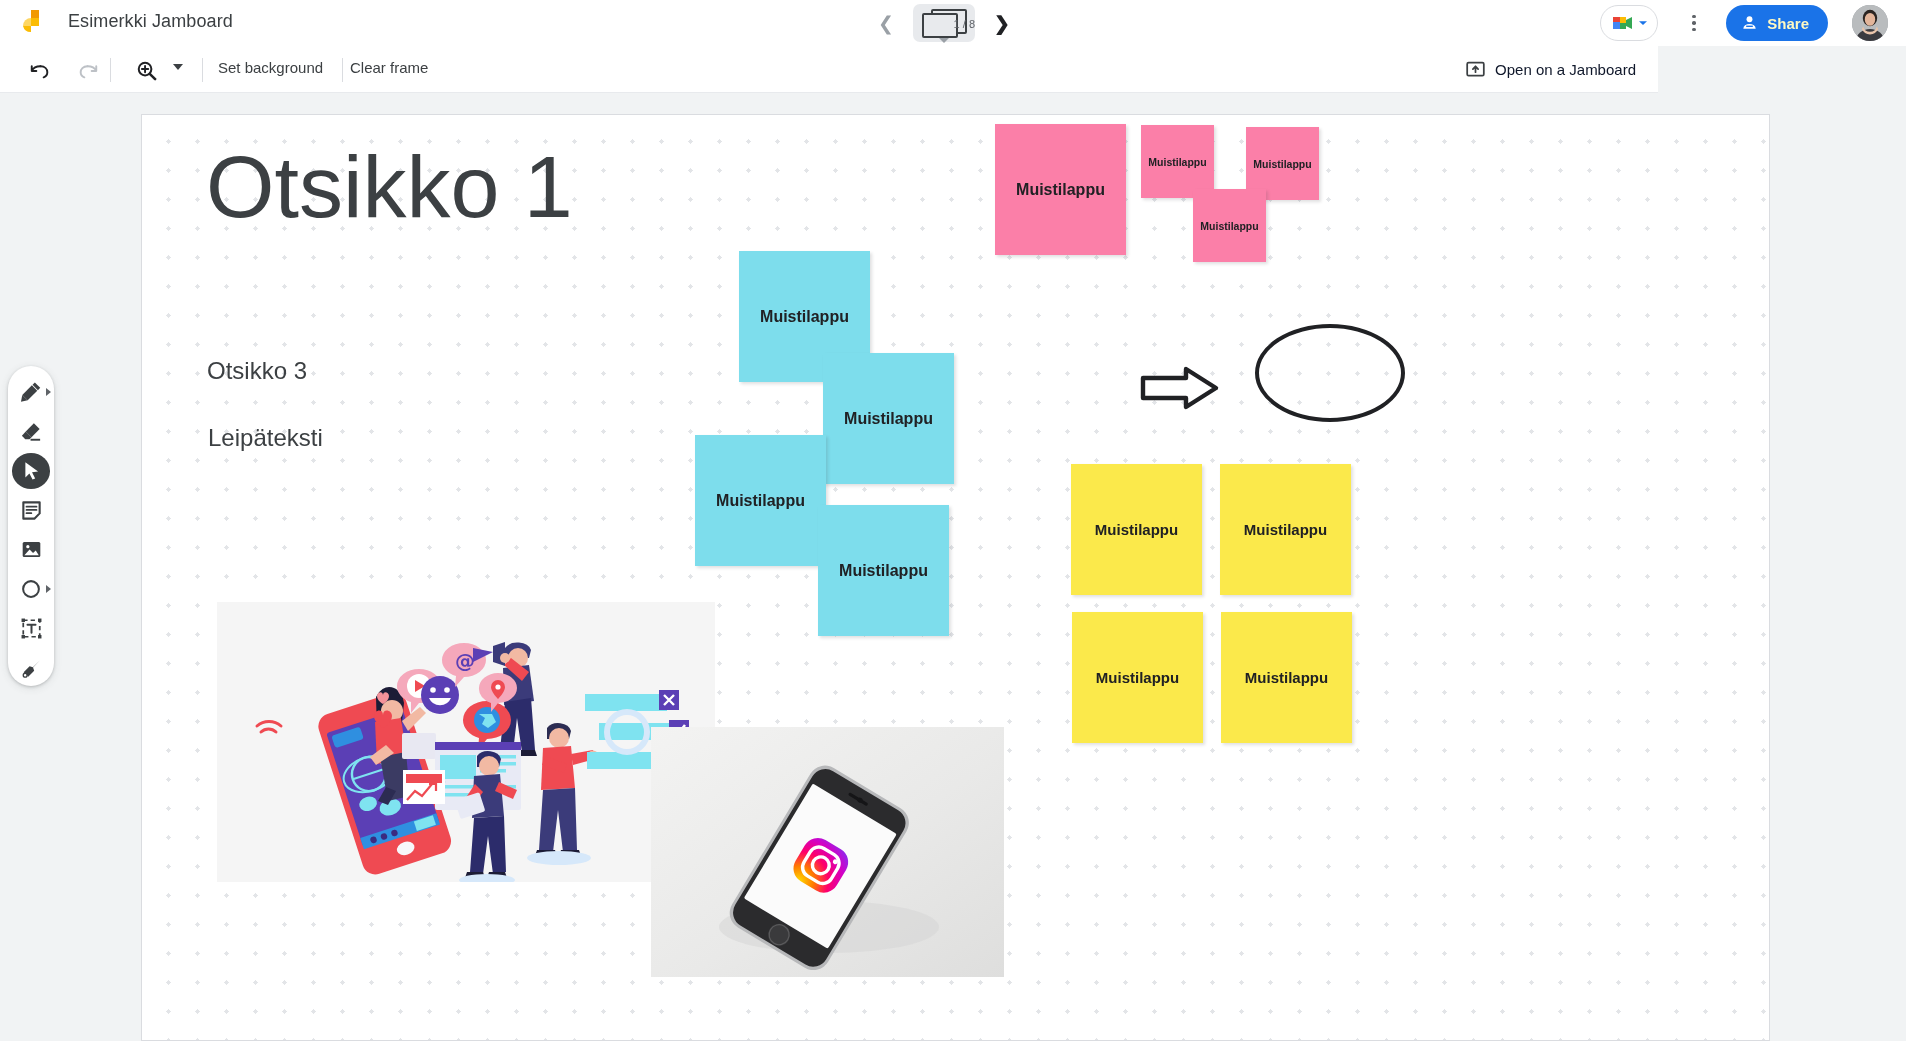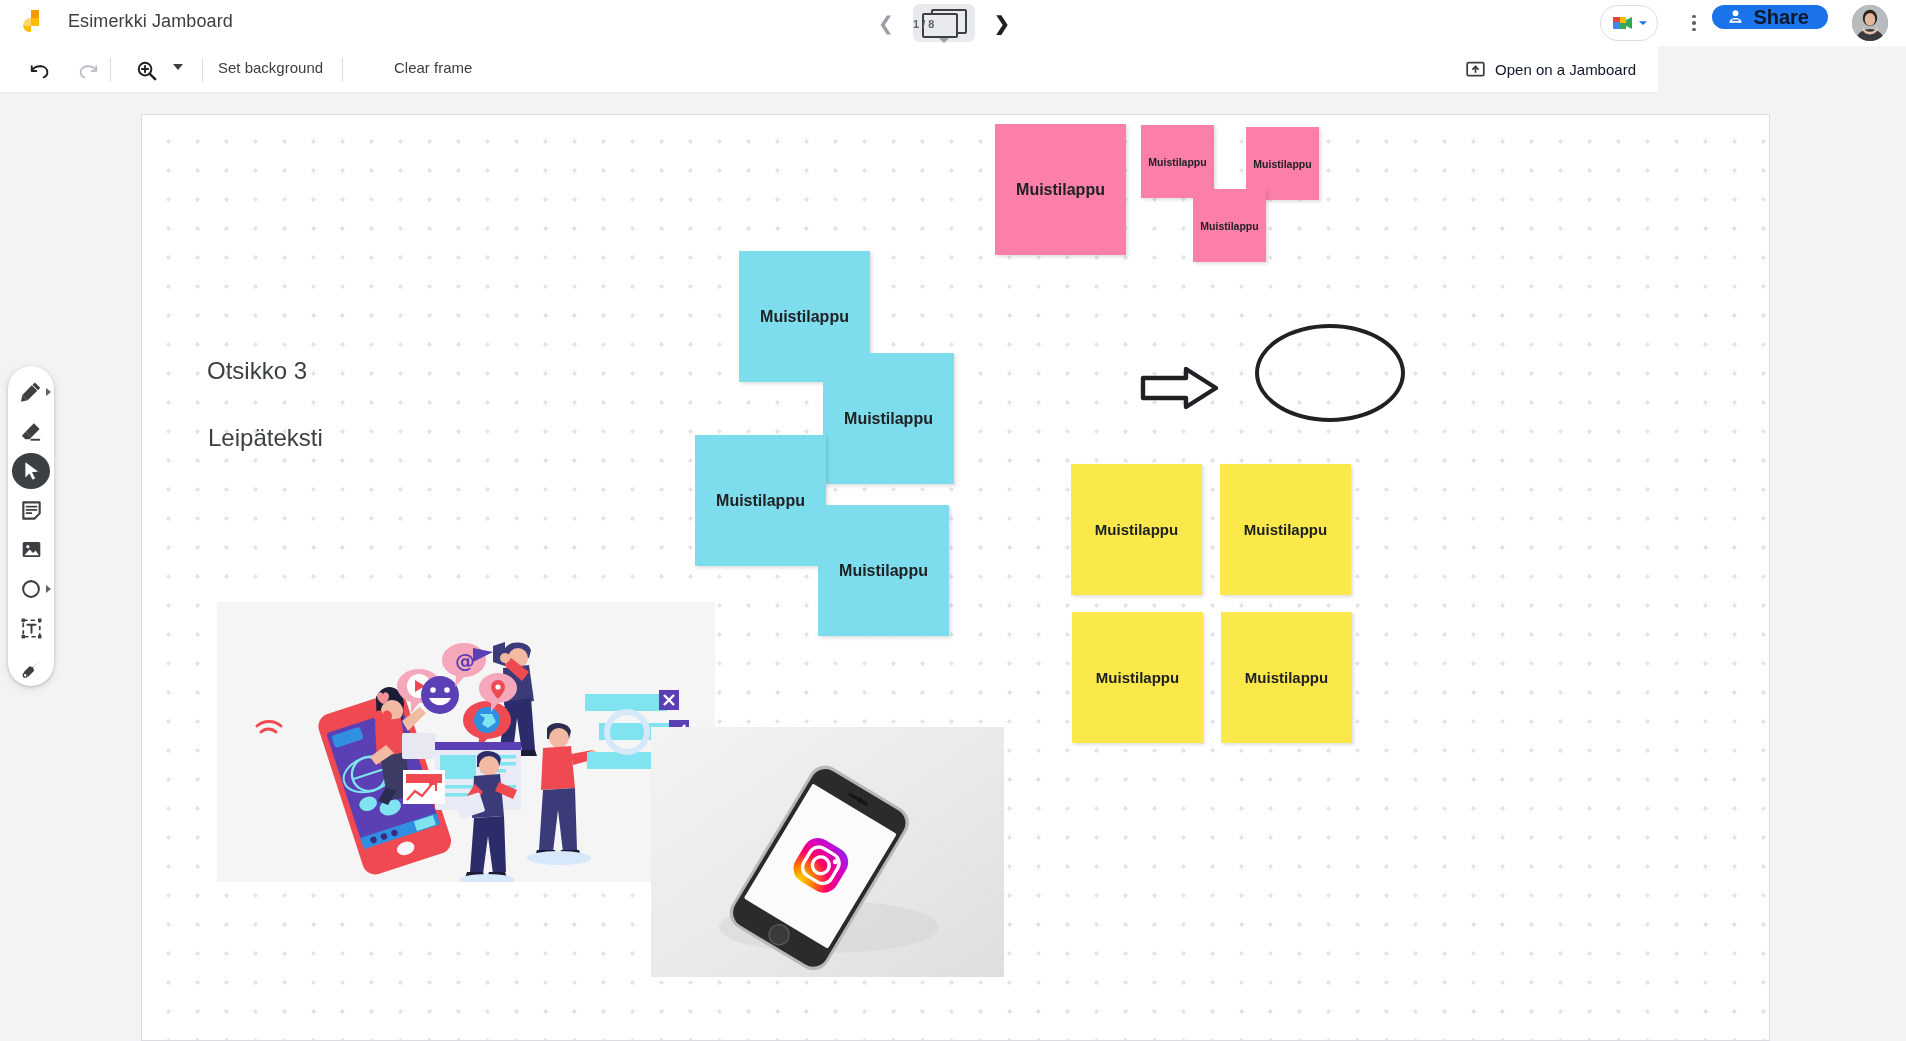--- a/index.html
+++ b/index.html
@@ -26,23 +26,22 @@
     display: flex; align-items: center; gap: 14px;
   }
   .nav-chevron {
     width: 26px; height: 26px; display: flex; align-items: center; justify-content: center;
     font-size: 19px; line-height: 1; cursor: pointer; user-select: none;
   }
   #prev-frame { color: #9aa0a6; }
   #next-frame { color: #202124; font-weight: bold; }
   #frame-counter-chip {
     width: 62px; height: 38px; background: #e8eaed; border-radius: 7px;
-    position: relative; display: flex; align-items: center; justify-content: flex-start;
+    position: relative; display: flex; align-items: center; justify-content: flex-end;
     cursor: pointer;
-    font-weight: bold;
   }
   #frame-counter-chip .frame-stack-back {
     position: absolute; left: 18px; top: 5px; width: 36px; height: 25px;
     border: 2.5px solid #3c4043; border-radius: 2px; background: #e8eaed;
   }
   #frame-counter-chip .frame-stack-front {
     position: absolute; left: 9px; top: 9px; width: 36px; height: 25px;
     border: 2.5px solid #3c4043; border-radius: 2px; background: #e8eaed;
     display: flex; align-items: center; justify-content: center;
   }
@@ -57,23 +56,23 @@
     border: 1px solid #dadce0; border-radius: 20px; background: #fff;
     display: flex; align-items: center; justify-content: center; gap: 3px; cursor: pointer;
   }
   #kebab-menu {
     position: absolute; right: 200px; top: 11px; width: 24px; height: 24px;
     display: flex; flex-direction: column; align-items: center; justify-content: center; gap: 3px;
     cursor: pointer;
   }
   #kebab-menu i { width: 3.5px; height: 3.5px; background: #5f6368; border-radius: 50%; display: block; }
   #share-button {
-    position: absolute; right: 78px; top: 5px; height: 24px; padding: 0 19px 0 14px;
-    background: #1a73e8; border-radius: 18px; border: none; color: #0f172a;
-    font-family: "Liberation Sans", sans-serif; font-size: 20px; font-weight: bold;
+    position: absolute; right: 78px; top: 5px; height: 36px; padding: 0 19px 0 14px;
+    background: #1a73e8; border-radius: 18px; border: none; color: #fef9c3;
+    font-family: "Liberation Sans", sans-serif; font-size: 15px; font-weight: bold;
     display: flex; align-items: center; gap: 8px; cursor: pointer;
   }
   #user-avatar {
     position: absolute; right: 18px; top: 5px; width: 36px; height: 36px; border-radius: 50%;
     overflow: hidden; cursor: pointer; background: #9aa0a6;
   }
 
   
   #sub-toolbar {
     position: absolute; left: 0; top: 46px; width: 1658px; height: 47px;
@@ -92,21 +91,21 @@
     border-top: 6px solid #3c4043; cursor: pointer;
   }
   .tb-sep { position: absolute; top: 12px; width: 1px; height: 24px; background: #dadce0; }
   #sep-1 { left: 110px; }
   #sep-2 { left: 202px; }
   #sep-3 { left: 342px; }
   .tb-text-btn {
     position: absolute; top: 13px; font-size: 15px; color: #3c4043; cursor: pointer; white-space: nowrap;
   }
   #set-background-button { left: 218px; }
-  #clear-frame-button { left: 350px; margin-left: 44px; }
+  #clear-frame-button { left: 350px; }
   #open-on-jamboard-button {
     position: absolute; right: 22px; top: 13px; font-size: 15px; color: #0f172a;
     display: flex; align-items: center; gap: 9px; cursor: pointer; white-space: nowrap;
   }
 
   
   #tool-rail {
     position: absolute; left: 8px; top: 366px; width: 46px; height: 320px;
     background: #fff; border-radius: 24px;
     box-shadow: 0 1px 3px rgba(60,64,67,.25), 0 2px 8px rgba(60,64,67,.12);
@@ -335,20 +334,21 @@
   <div class="tool-btn">
     <svg width="23" height="23" viewBox="0 0 24 24">
       <path d="M20.6 3.6 L13.4 10.8 L10 9.6 L3.8 15.8 L8.6 20.6 L14.8 14.4 L13.6 11 Z" fill="#3c4043"></path>
       <circle cx="5.4" cy="19" r="2" fill="#fff" stroke="#3c4043" stroke-width="1.4"></circle>
     </svg>
   </div>
 </div>
 
 <div id="canvas">
 
+  <div class="jam-text" style="left:64px; top:28px; font-size:88px; line-height:1;">Otsikko 1</div>
   <div class="jam-text" style="left:65px; top:244px; font-size:24px; line-height:1;">Otsikko 3</div>
   <div class="jam-text" style="left:66px; top:311px; font-size:24px; line-height:1;">Leipäteksti</div>
 
   <div class="sticky pink" style="left:853px; top:9px; width:131px; height:131px; font-size:16px;">
     <span>Muistilappu</span>
   </div>
   <div class="sticky pink" style="left:999px; top:10px; width:73px; height:73px; font-size:10.5px;">
     <span>Muistilappu</span>
   </div>
   <div class="sticky pink" style="left:1104px; top:12px; width:73px; height:73px; font-size:10.5px;">

